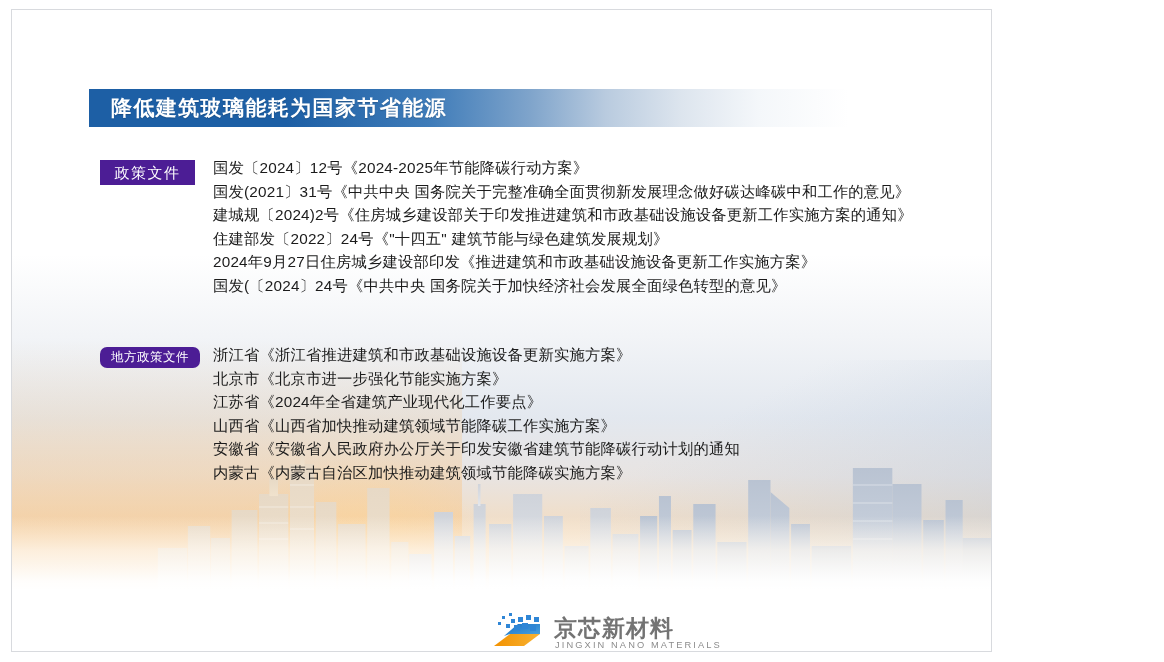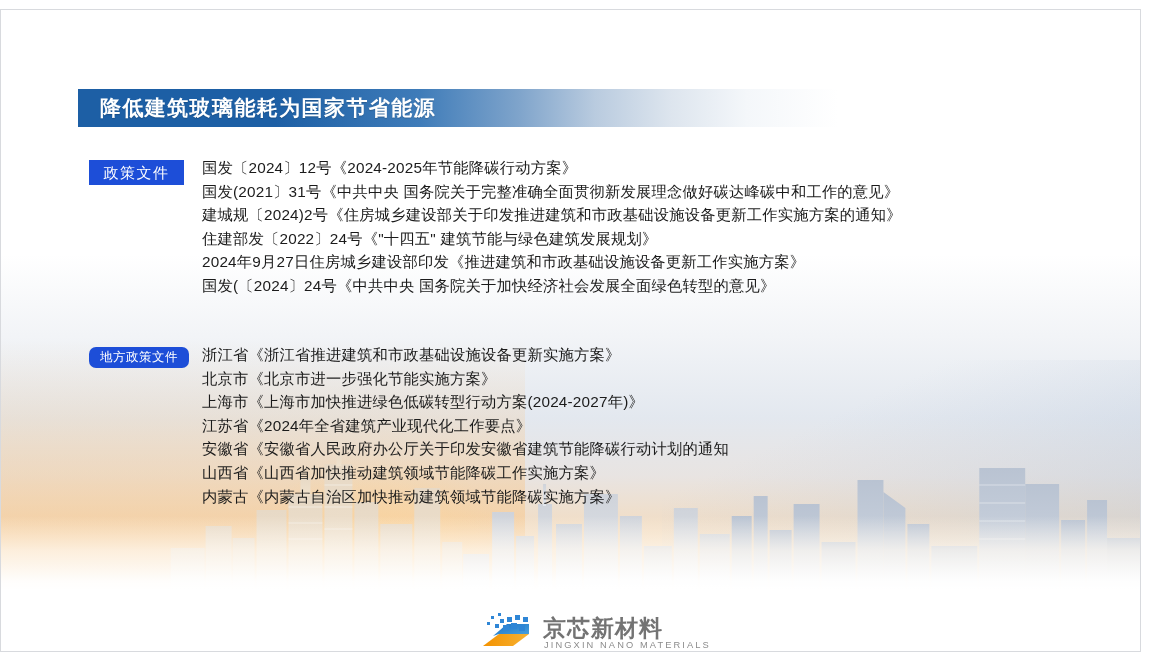--- a/index.html
+++ b/index.html
@@ -10,23 +10,23 @@
   body {
     width: 1164px;
     height: 662px;
     font-family: "Liberation Sans", "DejaVu Sans", sans-serif;
     overflow: hidden;
   }
 
   
   .slide {
     position: absolute;
-    left: 0;
+    left: 11px;
     top: 9px;
-    width: 1141px;
+    width: 981px;
     height: 643px;
     background: #ffffff;
     border: 1px solid #d8dade;
     box-sizing: border-box;
     overflow: hidden;
     padding-left: 28px;
   }
 
   
   .bg-sky {
@@ -111,21 +111,21 @@
     letter-spacing: 1.4px;
     white-space: nowrap;
     text-shadow: 0 1px 1px rgba(0,0,0,.18);
   }
 
   
   .section { position: absolute; }
   .badge {
     position: absolute;
     left: 0;
-    background: #1d4ed8;
+    background: #4c1d95;
     color: #ffffff;
     text-align: center;
     white-space: nowrap;
     box-sizing: border-box;
   }
   .badge-policy {
     top: 0;
     width: 95px;
     height: 25px;
     line-height: 25px;
@@ -292,24 +292,23 @@
       <li>2024年9月27日住房城乡建设部印发《推进建筑和市政基础设施设备更新工作实施方案》</li>
       <li>国发(〔2024〕24号《中共中央 国务院关于加快经济社会发展全面绿色转型的意见》</li>
     </ul>
   </div>
 
   <div class="section section-local">
     <div class="badge badge-local">地方政策文件</div>
     <ul class="doc-list">
       <li>浙江省《浙江省推进建筑和市政基础设施设备更新实施方案》</li>
       <li>北京市《北京市进一步强化节能实施方案》</li>
-      <li>上海市《上海市加快推进绿色低碳转型行动方案(2024-2027年)》</li>
       <li>江苏省《2024年全省建筑产业现代化工作要点》</li>
+      <li>山西省《山西省加快推动建筑领域节能降碳工作实施方案》</li>
       <li>安徽省《安徽省人民政府办公厅关于印发安徽省建筑节能降碳行动计划的通知</li>
-      <li>山西省《山西省加快推动建筑领域节能降碳工作实施方案》</li>
       <li>内蒙古《内蒙古自治区加快推动建筑领域节能降碳实施方案》</li>
     </ul>
   </div>
 
   <div class="logo">
     <svg class="logo-mark" viewBox="0 0 52 42">
       <defs>
         <linearGradient id="lgOrange" x1="0" y1="0" x2="1" y2="0">
           <stop offset="0%" stop-color="#f39200"></stop>
           <stop offset="100%" stop-color="#f7b233"></stop>

